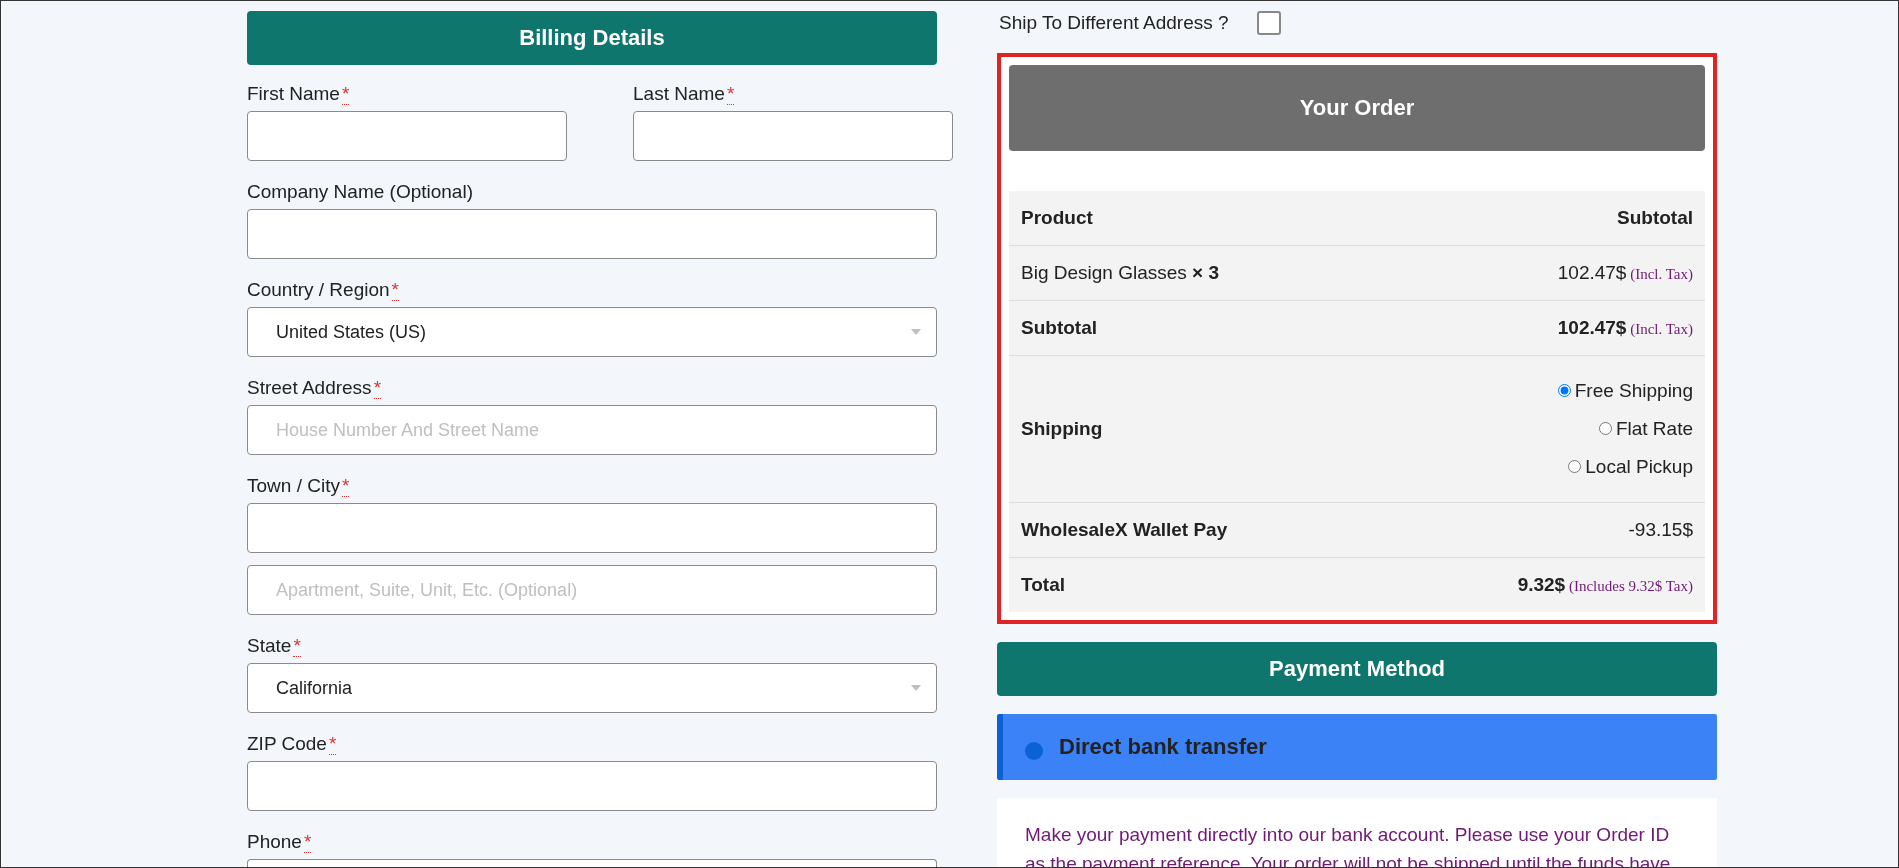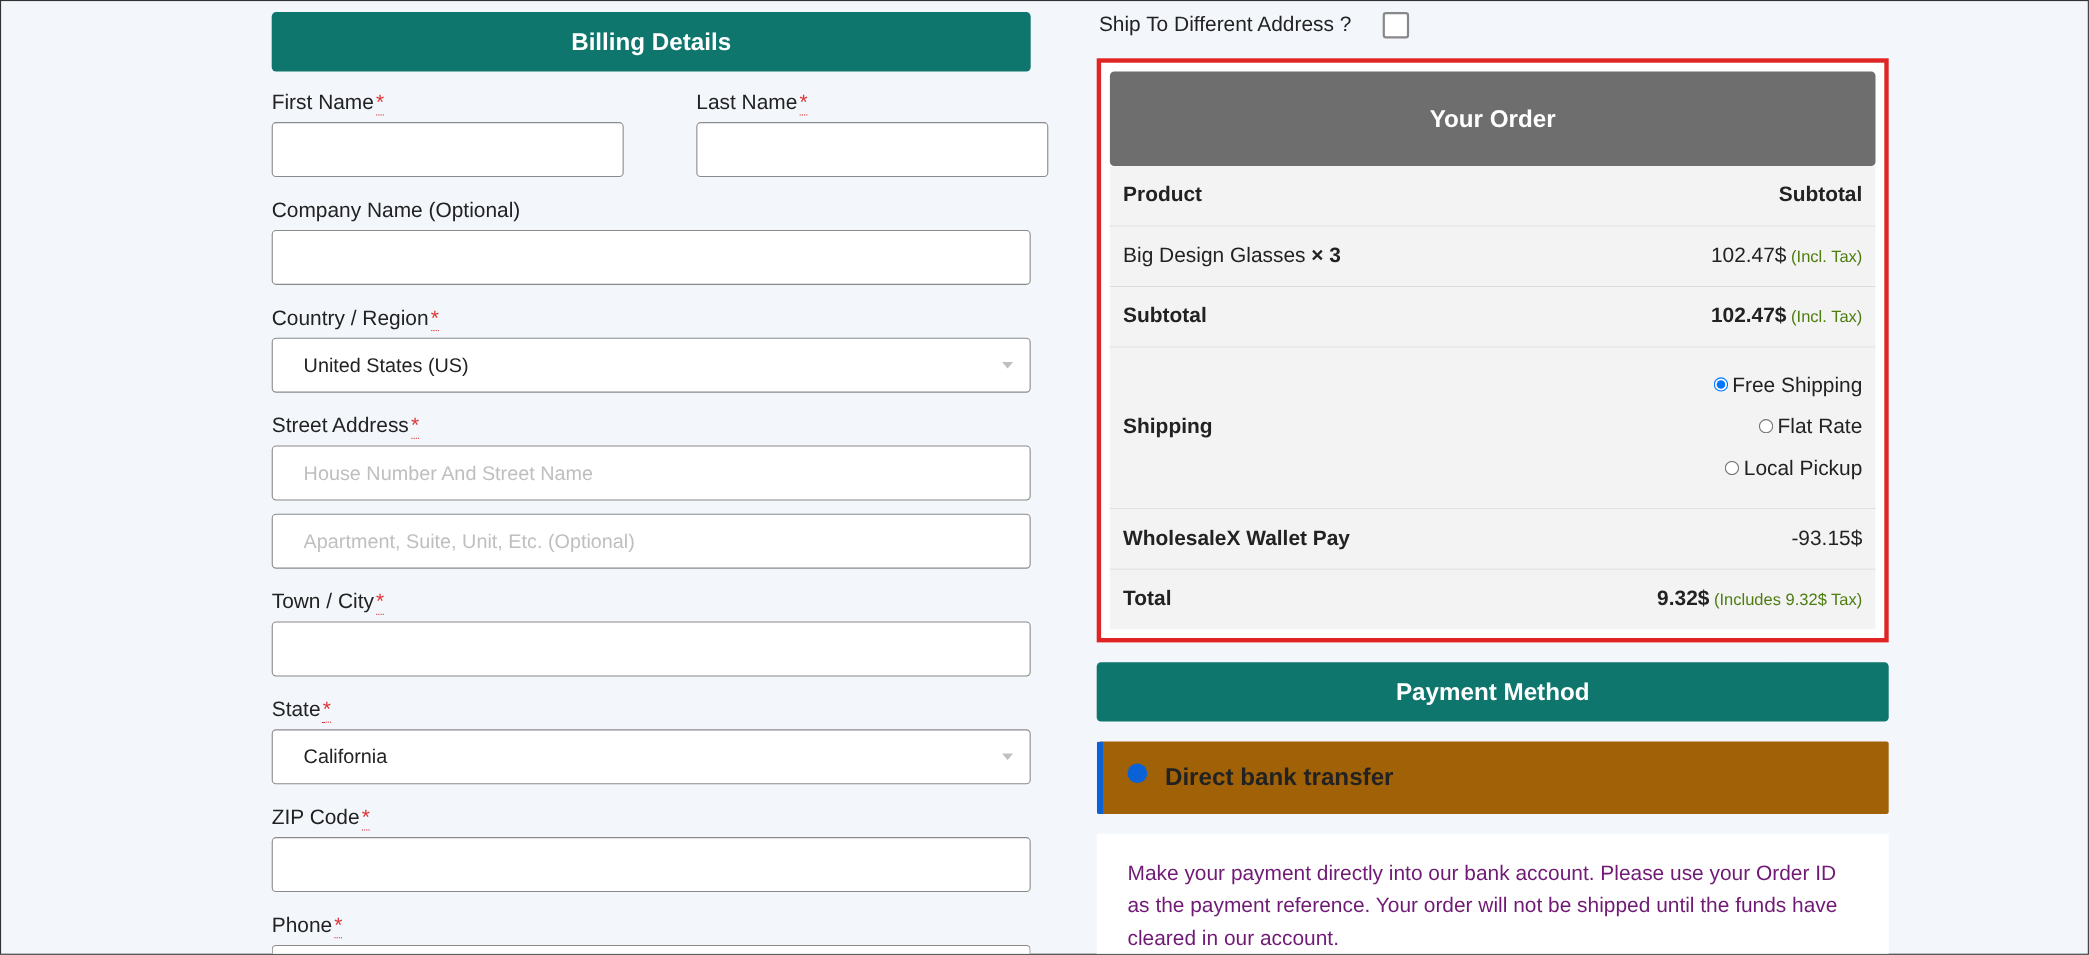--- a/index.html
+++ b/index.html
@@ -91,45 +91,45 @@
   }
   .order-header {
     background: #6e6e6e;
     color: #fff;
     font-weight: bold;
     font-size: 22px;
     text-align: center;
     padding: 30px 0;
     border-radius: 4px;
   }
-  .order-table { width: 100%; }
+  .order-table { width: 100%; margin-top: 40px; }
   .order-row {
     display: flex;
     justify-content: space-between;
     align-items: center;
     padding: 16px 12px;
     border-bottom: 1px solid #ddd;
     font-size: 19px;
     background: #f3f3f3;
   }
   .order-row:last-child { border-bottom: none; gap: 29px; }
   .order-row .left { flex: 1; }
   .order-row .right { text-align: right; }
   .order-head-row { font-weight: bold; }
-  .muted { font-size: 15px; color: #4d7c0f; }
+  .muted { font-size: 15px; color: #701a75; font-family: Liberation Serif, serif; }
   .ship-options { text-align: right; line-height: 2; font-size: 19px; }
   .ship-options label { display: block; }
   .ship-options input[type="radio"] { margin-right: 4px; }
   .bold { font-weight: bold; }
   .payment-box {
     border-left: 6px solid #0b62d6;
-    background: #a16207;
+    background: #3b82f6;
     padding: 20px 22px;
     display: flex;
-    align-items: flex-start;
+    align-items: flex-end;
     gap: 16px;
     font-size: 22px;
     font-weight: bold;
     color: #222;
     margin-bottom: 18px;
     border-radius: 2px;
   }
   .bullet {
     width: 18px; height: 18px;
     background: #0b62d6;
@@ -171,27 +171,27 @@
       <label class="field-label"><span>Country / Region</span><span class="req">*</span></label>
       <div class="select-wrap">
         <div class="text-input" style="line-height:48px;cursor:pointer">United States (US)</div>
       </div>
     </div>
 
     <div class="field">
       <label class="field-label"><span>Street Address</span><span class="req">*</span></label>
       <input class="text-input" type="text" placeholder="House Number And Street Name" style="">
     </div>
+    <div class="field">
+      <label class="field-label"><span>Town / City</span><span class="req">*</span></label>
+      <input class="text-input" type="text" style="">
+    </div>
+
     <div class="field" style="margin-top:-8px">
       <input class="text-input" type="text" placeholder="Apartment, Suite, Unit, Etc. (Optional)" style="">
-    </div>
-
-    <div class="field">
-      <label class="field-label"><span>Town / City</span><span class="req">*</span></label>
-      <input class="text-input" type="text" style="">
     </div>
 
     <div class="field">
       <label class="field-label"><span>State</span><span class="req">*</span></label>
       <div class="select-wrap">
         <div class="text-input" style="line-height:48px;cursor:pointer">California</div>
       </div>
     </div>
 
     <div class="field">

